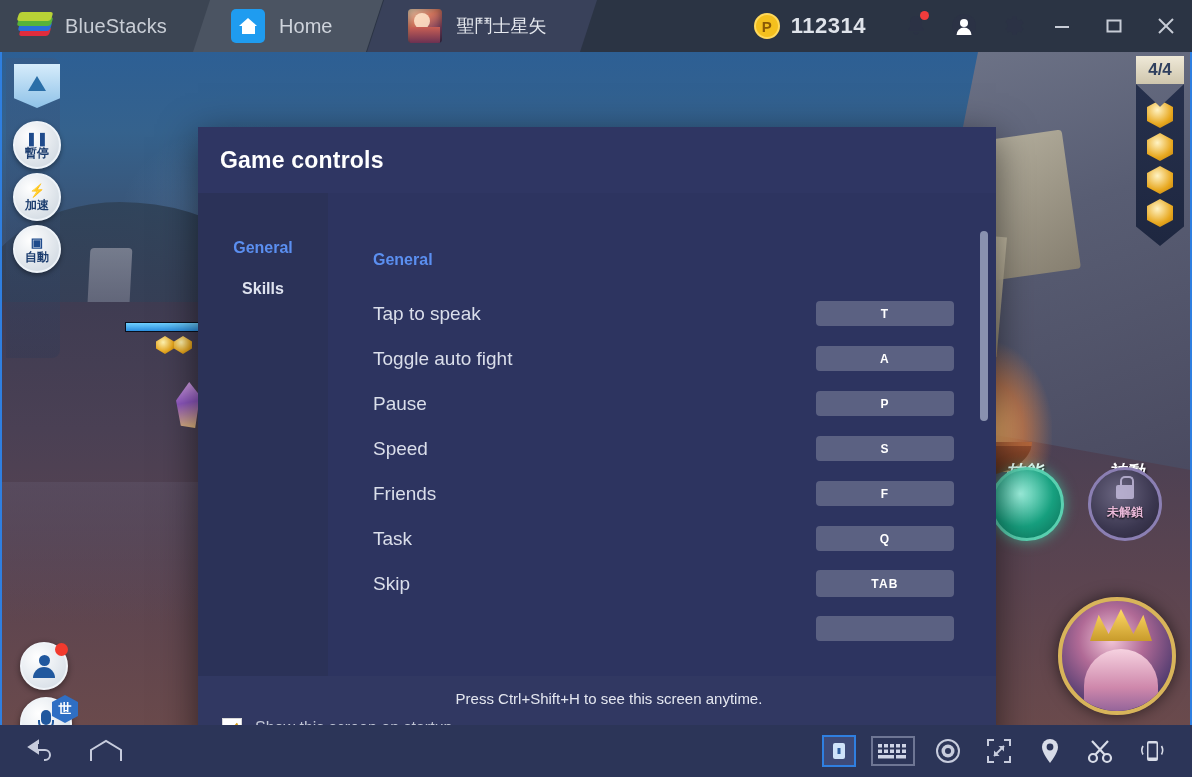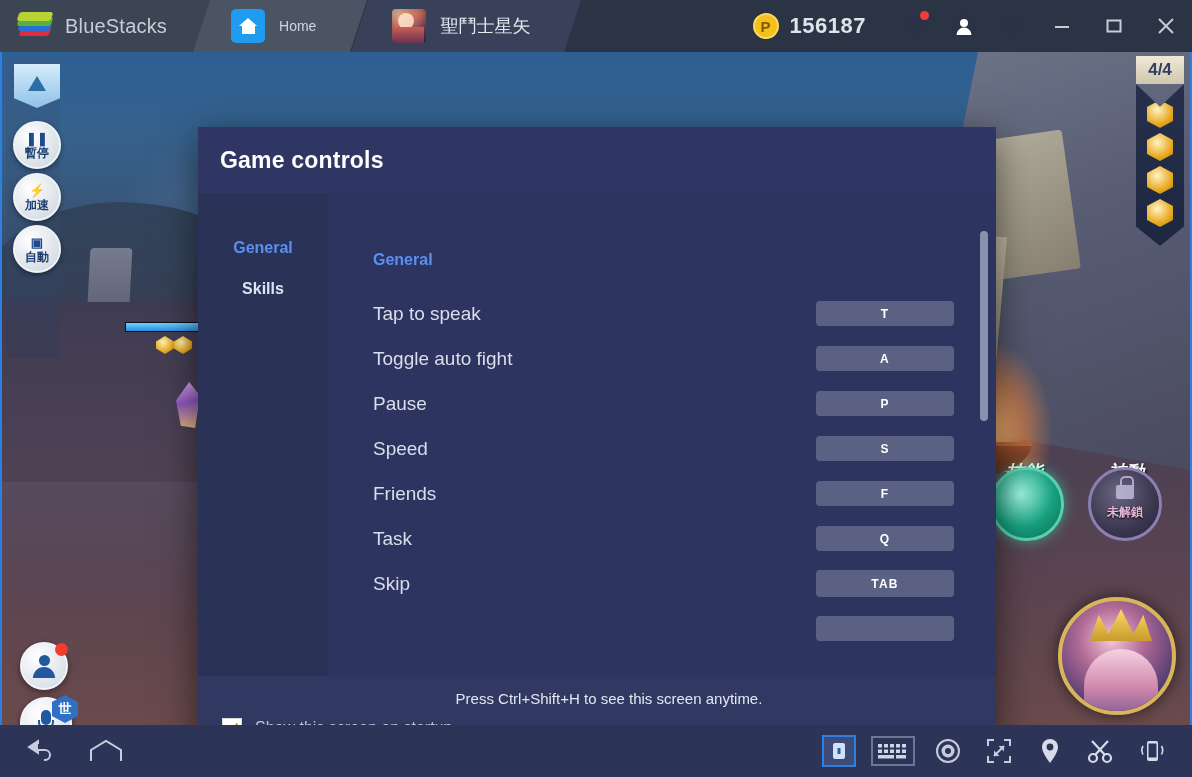--- a/index.html
+++ b/index.html
@@ -74,21 +74,21 @@
   }
   .home-glyph { width: 19px; height: 16px; position: relative; }
   .home-glyph::before {
     content:""; position:absolute; left:0; top:0; width:0; height:0;
     border-left: 9.5px solid transparent; border-right: 9.5px solid transparent;
     border-bottom: 8px solid #fff;
   }
   .home-glyph::after {
     content:""; position:absolute; left:3px; top:7px; width:13px; height:9px; background:#fff;
   }
-  .tab-label { color: #cfd4dc; font-size: 14px; white-space: nowrap; }
+  .tab-label { color: #cfd4dc; font-size: 20px; white-space: nowrap; }
   .tab.game .tab-label { color: #e6e9ef; font-size: 18px; }
   .game-icon {
     width: 34px; height: 34px; border-radius: 4px;
     background: linear-gradient(150deg,#f0d7b6 0%, #d8785f 35%, #7a3f5d 70%, #3b2a4a 100%);
     box-shadow: inset 0 0 8px rgba(0,0,0,.45);
     position: relative; overflow: hidden;
   }
   .game-icon::before {
     content:""; position:absolute; left:6px; top:4px; width:16px; height:16px;
     border-radius:50%; background:#ffe6cc; opacity:.85;
@@ -436,21 +436,21 @@
       </div>
       <div class="tab game">
         <div class="game-icon"></div>
         <div class="tab-label">聖鬥士星矢 </div>
       </div>
     </div>
 
     <div class="topbar-right">
       <div class="coins">
         <div class="coin-badge">P</div>
-        <div class="coin-count">156187</div>
+        <div class="coin-count">112314</div>
       </div>
 
       <div class="tb-icon">
         <svg width="22" height="24" viewBox="0 0 22 24">
           <path d="M11 2c-3.3 0-6 2.7-6 6v5l-2 3v1h16v-1l-2-3V8c0-3.3-2.7-6-6-6z" fill="#2b3245"></path>
           <path d="M8.5 18a2.5 2.5 0 0 0 5 0z" fill="#2b3245"></path>
         </svg>
         <div class="notif-dot"></div>
       </div>
 

